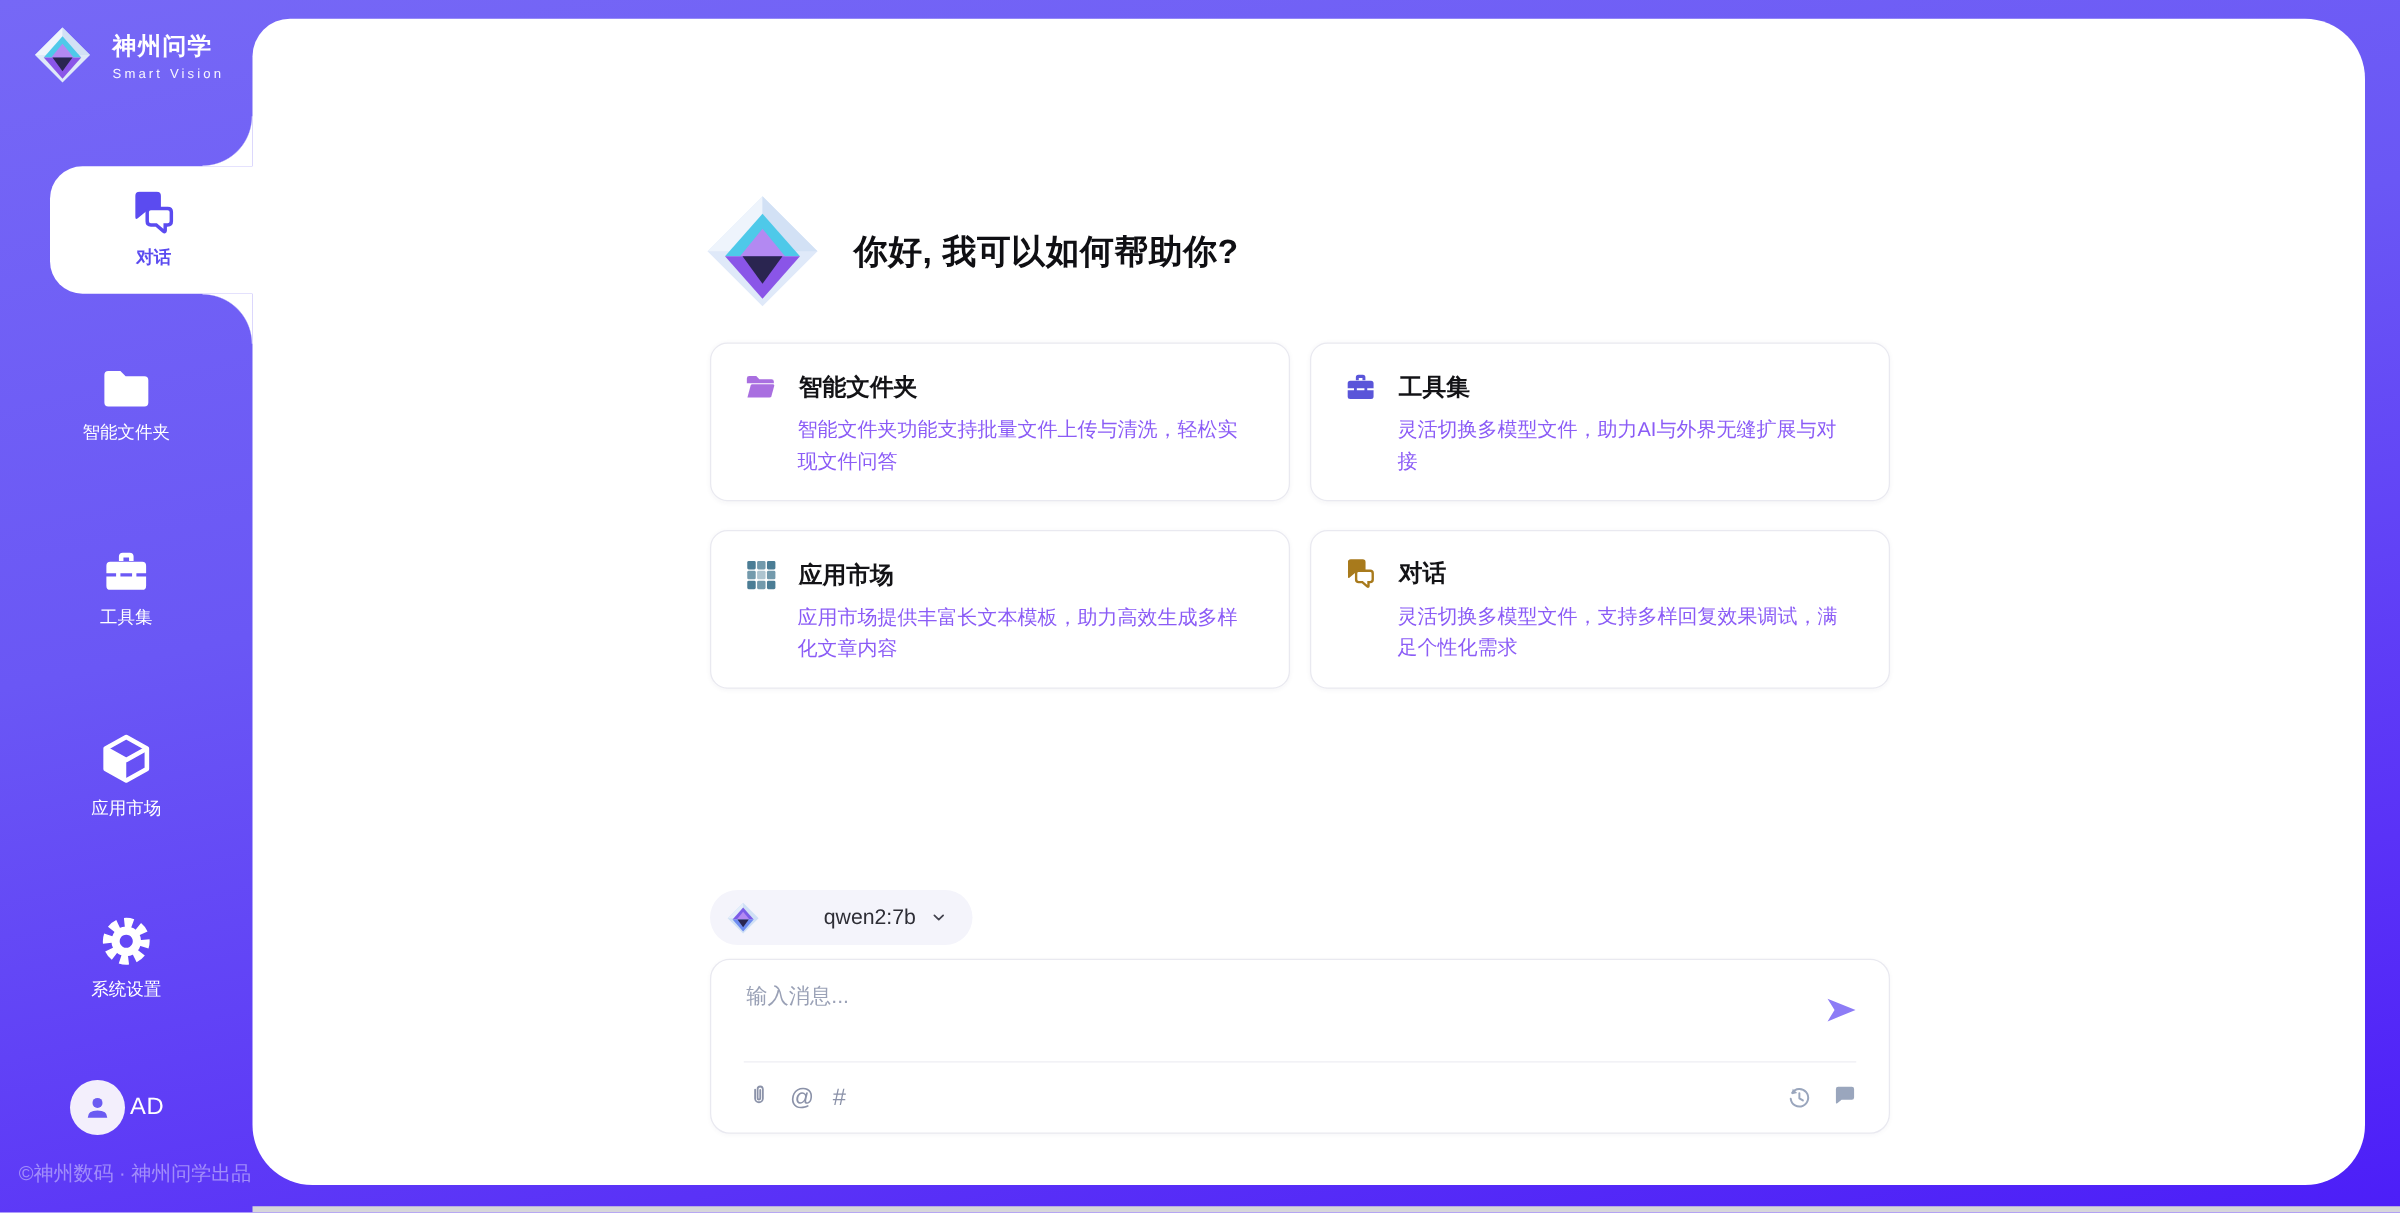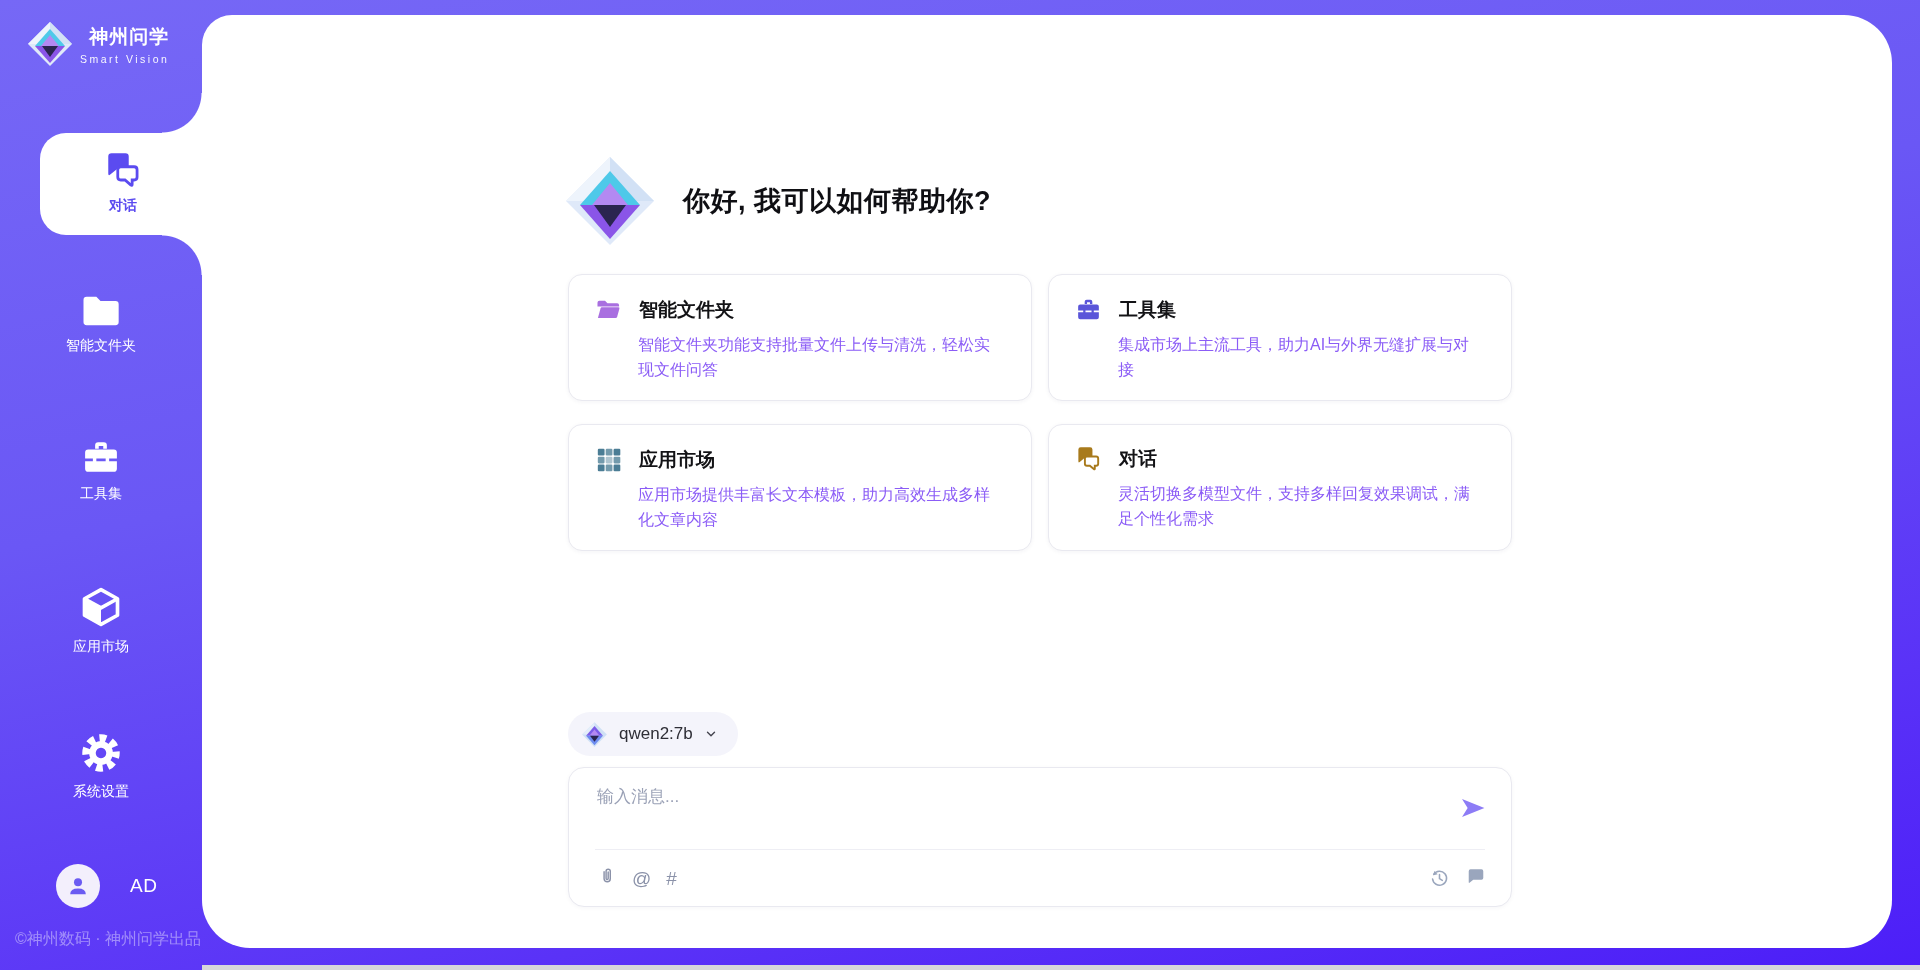--- a/index.html
+++ b/index.html
@@ -3,38 +3,38 @@
 <meta charset="utf-8">
 <style>
   * { margin:0; padding:0; box-sizing:border-box; }
   html,body { width:1920px; height:970px; overflow:hidden; }
   body{
     font-family:"Liberation Sans","DejaVu Sans",sans-serif;
     background:linear-gradient(168deg,#7668f6 0%,#6a57f5 40%,#5a32f7 78%,#4c1ef8 100%);
     position:relative;
   }
   
-  .brand{ position:absolute; left:26px; top:20px; display:flex; align-items:center; gap:6px; z-index:3;text-align:right;}
+  .brand{ position:absolute; left:26px; top:20px; display:flex; align-items:center; gap:16px; z-index:3;}
   .brand-name{ color:#fff; font-size:19px; font-weight:700; letter-spacing:1px;}
   .brand-sub{ color:rgba(255,255,255,.95); font-size:10.5px; letter-spacing:2.5px; margin-top:3px;}
   .nav-item{ position:absolute; left:0; width:202px; display:flex; flex-direction:column; align-items:center; gap:9px; color:#fff; cursor:pointer; z-index:3;}
   .nav-item .nav-label{ font-size:14px; }
   .nav-active{
     position:absolute; left:40px; top:133px; width:166px; height:102px;
     background:#fff; border-radius:26px 0 0 26px; z-index:3;
     display:flex; flex-direction:column; align-items:center; justify-content:center; gap:8px;
     color:#5b4bf0; cursor:pointer;
   }
   .nav-active .nav-label{ font-size:14px; font-weight:600; color:#5b4bf0;}
   .fillet{ position:absolute; left:162px; width:40px; height:40px; z-index:3;}
   .fillet-top{ top:93px;  background:radial-gradient(circle 40px at top left, rgba(0,0,0,0) 0 39px, #fff 40px);}
   .fillet-bottom{ top:235px; background:radial-gradient(circle 40px at bottom left, rgba(0,0,0,0) 0 39px, #fff 40px);}
   .user{ position:absolute; left:56px; top:864px; display:flex; align-items:center; z-index:3; cursor:pointer;}
   .avatar{ width:44px; height:44px; border-radius:50%; background:#f3effc; display:flex; align-items:center; justify-content:center;}
-  .user-name{ color:#fff; font-size:19px; margin-left:30px; letter-spacing:.5px;}
+  .user-name{ color:#fff; font-size:19px; margin-left:4px; letter-spacing:.5px;}
   .copyright{ position:absolute; left:15px; top:929px; width:195px; color:rgba(255,255,255,.42); font-size:16px; z-index:3;}
   
   .panel{
     position:absolute; left:202px; top:15px; width:1690px; height:933px;
     background:#fff; border-radius:30px 48px 48px 48px; z-index:2;
   }
   .greeting{ position:absolute; left:360px; top:138px; display:flex; align-items:center; gap:25px;}
   .greeting h1{ font-size:27px; font-weight:700; color:#0f0f13; letter-spacing:.5px;}
   .cards{ position:absolute; left:366px; top:259px; display:grid; grid-template-columns:464px 464px; column-gap:16px; row-gap:23px;}
   .card{
@@ -42,21 +42,21 @@
     padding:21px 26px; box-shadow:0 1px 4px rgba(30,30,80,.05); cursor:pointer;
   }
   .card-head{ display:flex; align-items:center; gap:17px;}
   .card-title{ font-size:19px; font-weight:700; color:#131316;}
   .card-desc{ margin:9px 0 0 43px; font-size:16px; line-height:25px; color:#8b5cf6;}
   .model-pill{
     position:absolute; left:366px; top:697px; height:44px;
     display:inline-flex; align-items:center; gap:11px; padding:0 20px 0 13px;
     background:#f4f4fb; border-radius:22px; cursor:pointer;
   }
-  .model-name{ font-size:17px; color:#2e2e36;}
+  .model-name{ font-size:17px; color:#2e2e36;margin-left:40px;}
   .composer{
     position:absolute; left:366px; top:752px; width:944px; height:140px;
     background:#fff; border:1px solid #e9e9f0; border-radius:16px;
     box-shadow:0 1px 4px rgba(30,30,80,.04);
   }
   .composer textarea{
     position:absolute; left:28px; top:17px; width:790px; height:56px;
     border:none; outline:none; resize:none; background:transparent;
     font-family:inherit; font-size:17px; color:#333;
   }
@@ -179,21 +179,21 @@
         <svg width="27" height="27" viewBox="0 0 24 24">
           <g fill="#5a55d9">
             <path d="M8.6 7.2 V5.2 q0-1.8 1.8-1.8 h3.2 q1.8 0 1.8 1.8 v2 h-2.1 V5.6 h-2.6 v1.6 z"></path>
             <path fill-rule="evenodd" d="M2.8 9.4 q0-1.8 1.8-1.8 h14.8 q1.8 0 1.8 1.8 v9.4 q0 1.8-1.8 1.8 H4.6 q-1.8 0-1.8-1.8 z M2.8 12.9 h18.4 v1.5 H2.8 z"></path>
             <rect x="7.3" y="11.5" width="2" height="4.2" rx="0.9"></rect>
             <rect x="14.7" y="11.5" width="2" height="4.2" rx="0.9"></rect>
           </g>
         </svg>
         <div class="card-title">工具集</div>
       </div>
-      <div class="card-desc">集成市场上主流工具，助力AI与外界无缝扩展与对接</div>
+      <div class="card-desc">灵活切换多模型文件，助力AI与外界无缝扩展与对接</div>
     </div>
 
     <div class="card">
       <div class="card-head">
         <svg width="27" height="27" viewBox="0 0 24 24">
           <g fill="#4b7d95">
             <rect x="2.5" y="2.5" width="6" height="6" rx="1"></rect>
             <rect x="9.5" y="2.5" width="6" height="6" rx="1" opacity="0.78"></rect>
             <rect x="16.5" y="2.5" width="6" height="6" rx="1"></rect>
             <rect x="2.5" y="9.5" width="6" height="6" rx="1" opacity="0.78"></rect>

